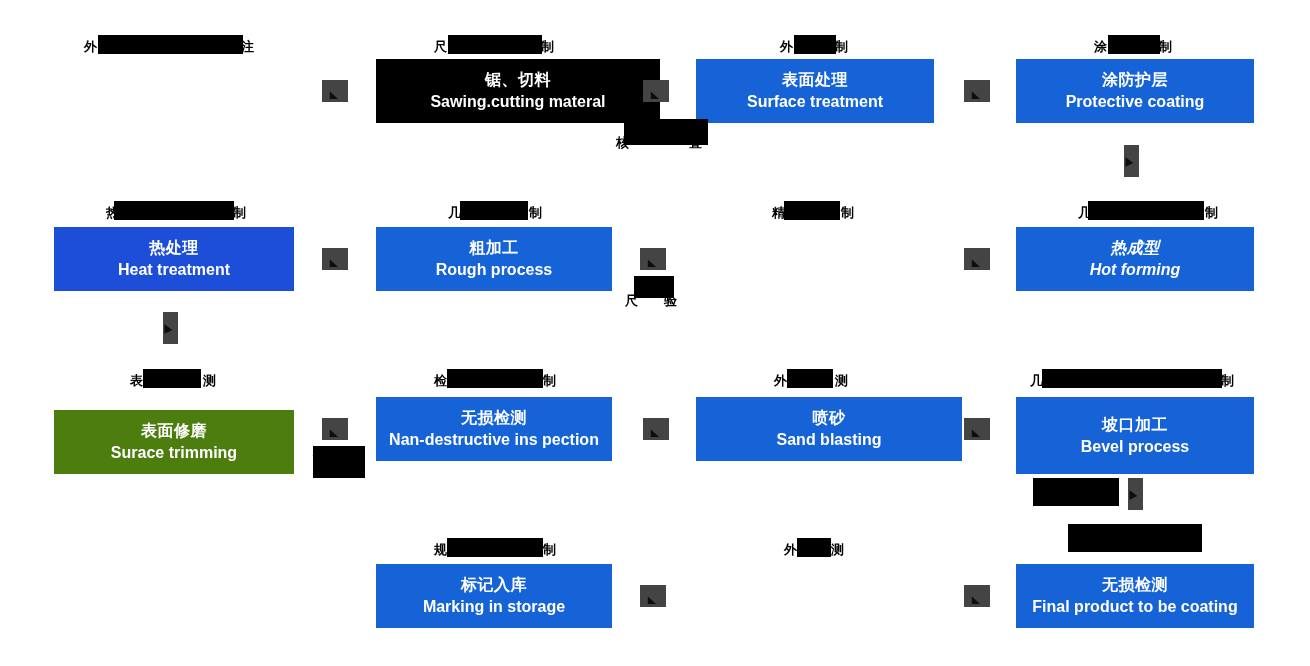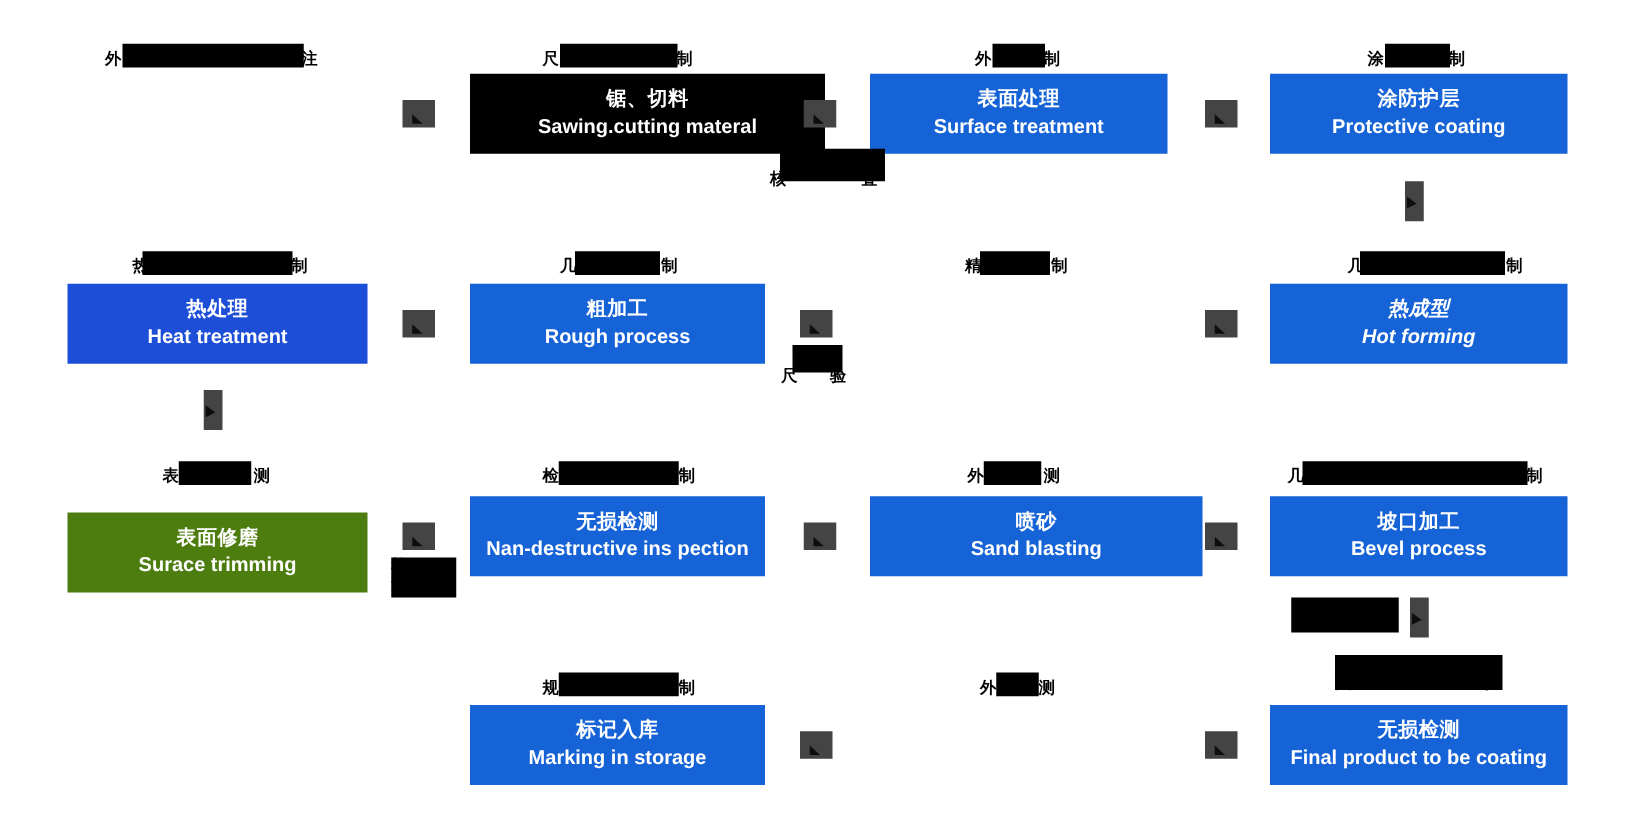--- a/index.html
+++ b/index.html
@@ -111,21 +111,21 @@
       <div class="en">Surace trimming</div>
     </div>
     <div class="node" style="left: 376px; top: 397px; width: 236px; height: 64px; background: rgb(21, 99, 214);">
       <div class="cn">无损检测</div>
       <div class="en">Nan-destructive ins pection</div>
     </div>
     <div class="node" style="left: 696px; top: 397px; width: 266px; height: 64px; background: rgb(21, 99, 214);">
       <div class="cn">喷砂</div>
       <div class="en">Sand blasting</div>
     </div>
-    <div class="node" style="left: 1016px; top: 397px; width: 238px; height: 64px; background: rgb(21, 99, 214);">
+    <div class="node" style="left: 1016px; top: 397px; width: 238px; height: 77px; background: rgb(21, 99, 214);">
       <div class="cn">坡口加工</div>
       <div class="en">Bevel process</div>
     </div>
     <div class="node" style="left: 376px; top: 564px; width: 236px; height: 64px; background: rgb(21, 99, 214);">
       <div class="cn">标记入库</div>
       <div class="en">Marking in storage</div>
     </div>
     <div class="node" style="left: 1016px; top: 564px; width: 238px; height: 64px; background: rgb(21, 99, 214);">
       <div class="cn">无损检测</div>
       <div class="en">Final product to be coating</div>

